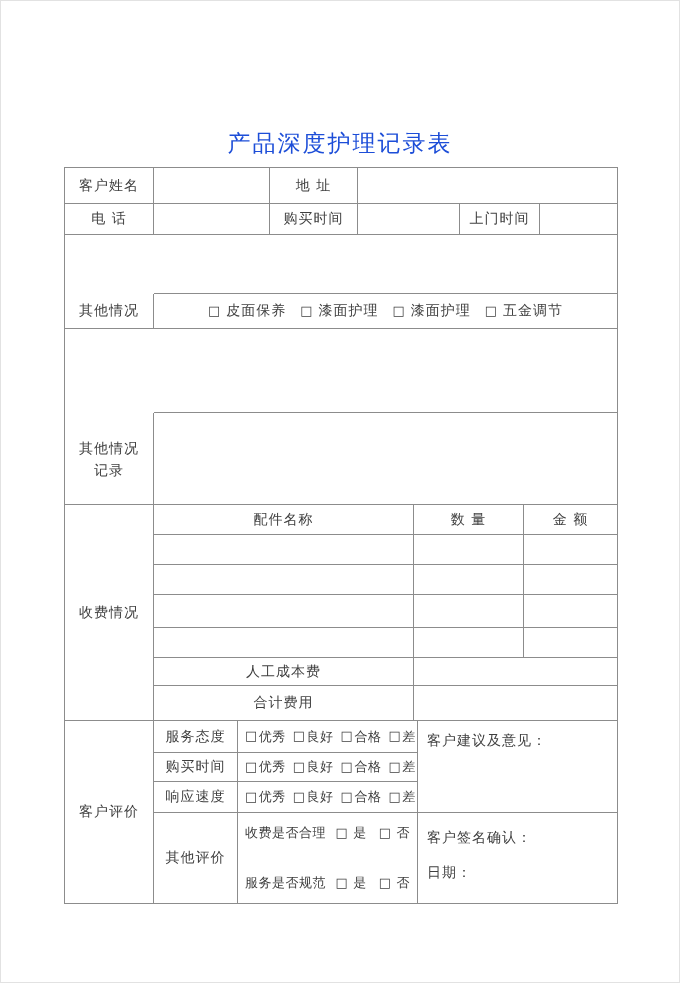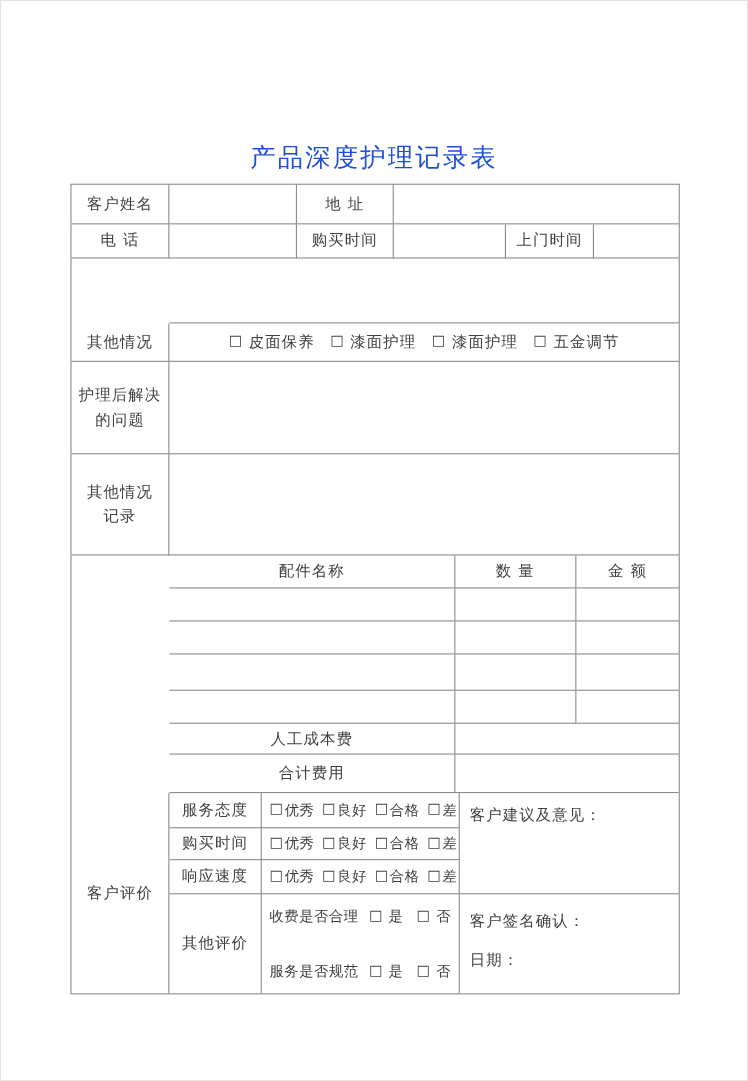--- a/index.html
+++ b/index.html
@@ -95,32 +95,29 @@
       <span class="opt">
         <span class="cb">□</span>
         <span>漆面护理</span>
       </span>
       <span class="opt">
         <span class="cb">□</span>
         <span>五金调节</span>
       </span>
     </div>
 
-    <div class="c col" style="left:0;top:161px;width:89px;height:84px">
-      <span>护理后解决</span>
-      <span>的问题</span>
-    </div>
     <div class="c nr" style="left:89px;top:161px;width:463px;height:84px"></div>
 
     <div class="c col" style="left:0;top:245px;width:89px;height:92px">
       <span>其他情况</span>
       <span>记录</span>
     </div>
     <div class="c nr" style="left:89px;top:245px;width:463px;height:92px"></div>
 
+    <div class="c" style="left:0;top:337px;width:89px;height:216px">收费情况</div>
 
     <div class="c" style="left:89px;top:337px;width:260px;height:30px">配件名称</div>
     <div class="c" style="left:349px;top:337px;width:110px;height:30px">数 量</div>
     <div class="c nr" style="left:459px;top:337px;width:93px;height:30px">金 额</div>
 
     <div class="c" style="left:89px;top:367px;width:260px;height:30px"></div>
     <div class="c" style="left:349px;top:367px;width:110px;height:30px"></div>
     <div class="c nr" style="left:459px;top:367px;width:93px;height:30px"></div>
 
     <div class="c" style="left:89px;top:397px;width:260px;height:30px"></div>

